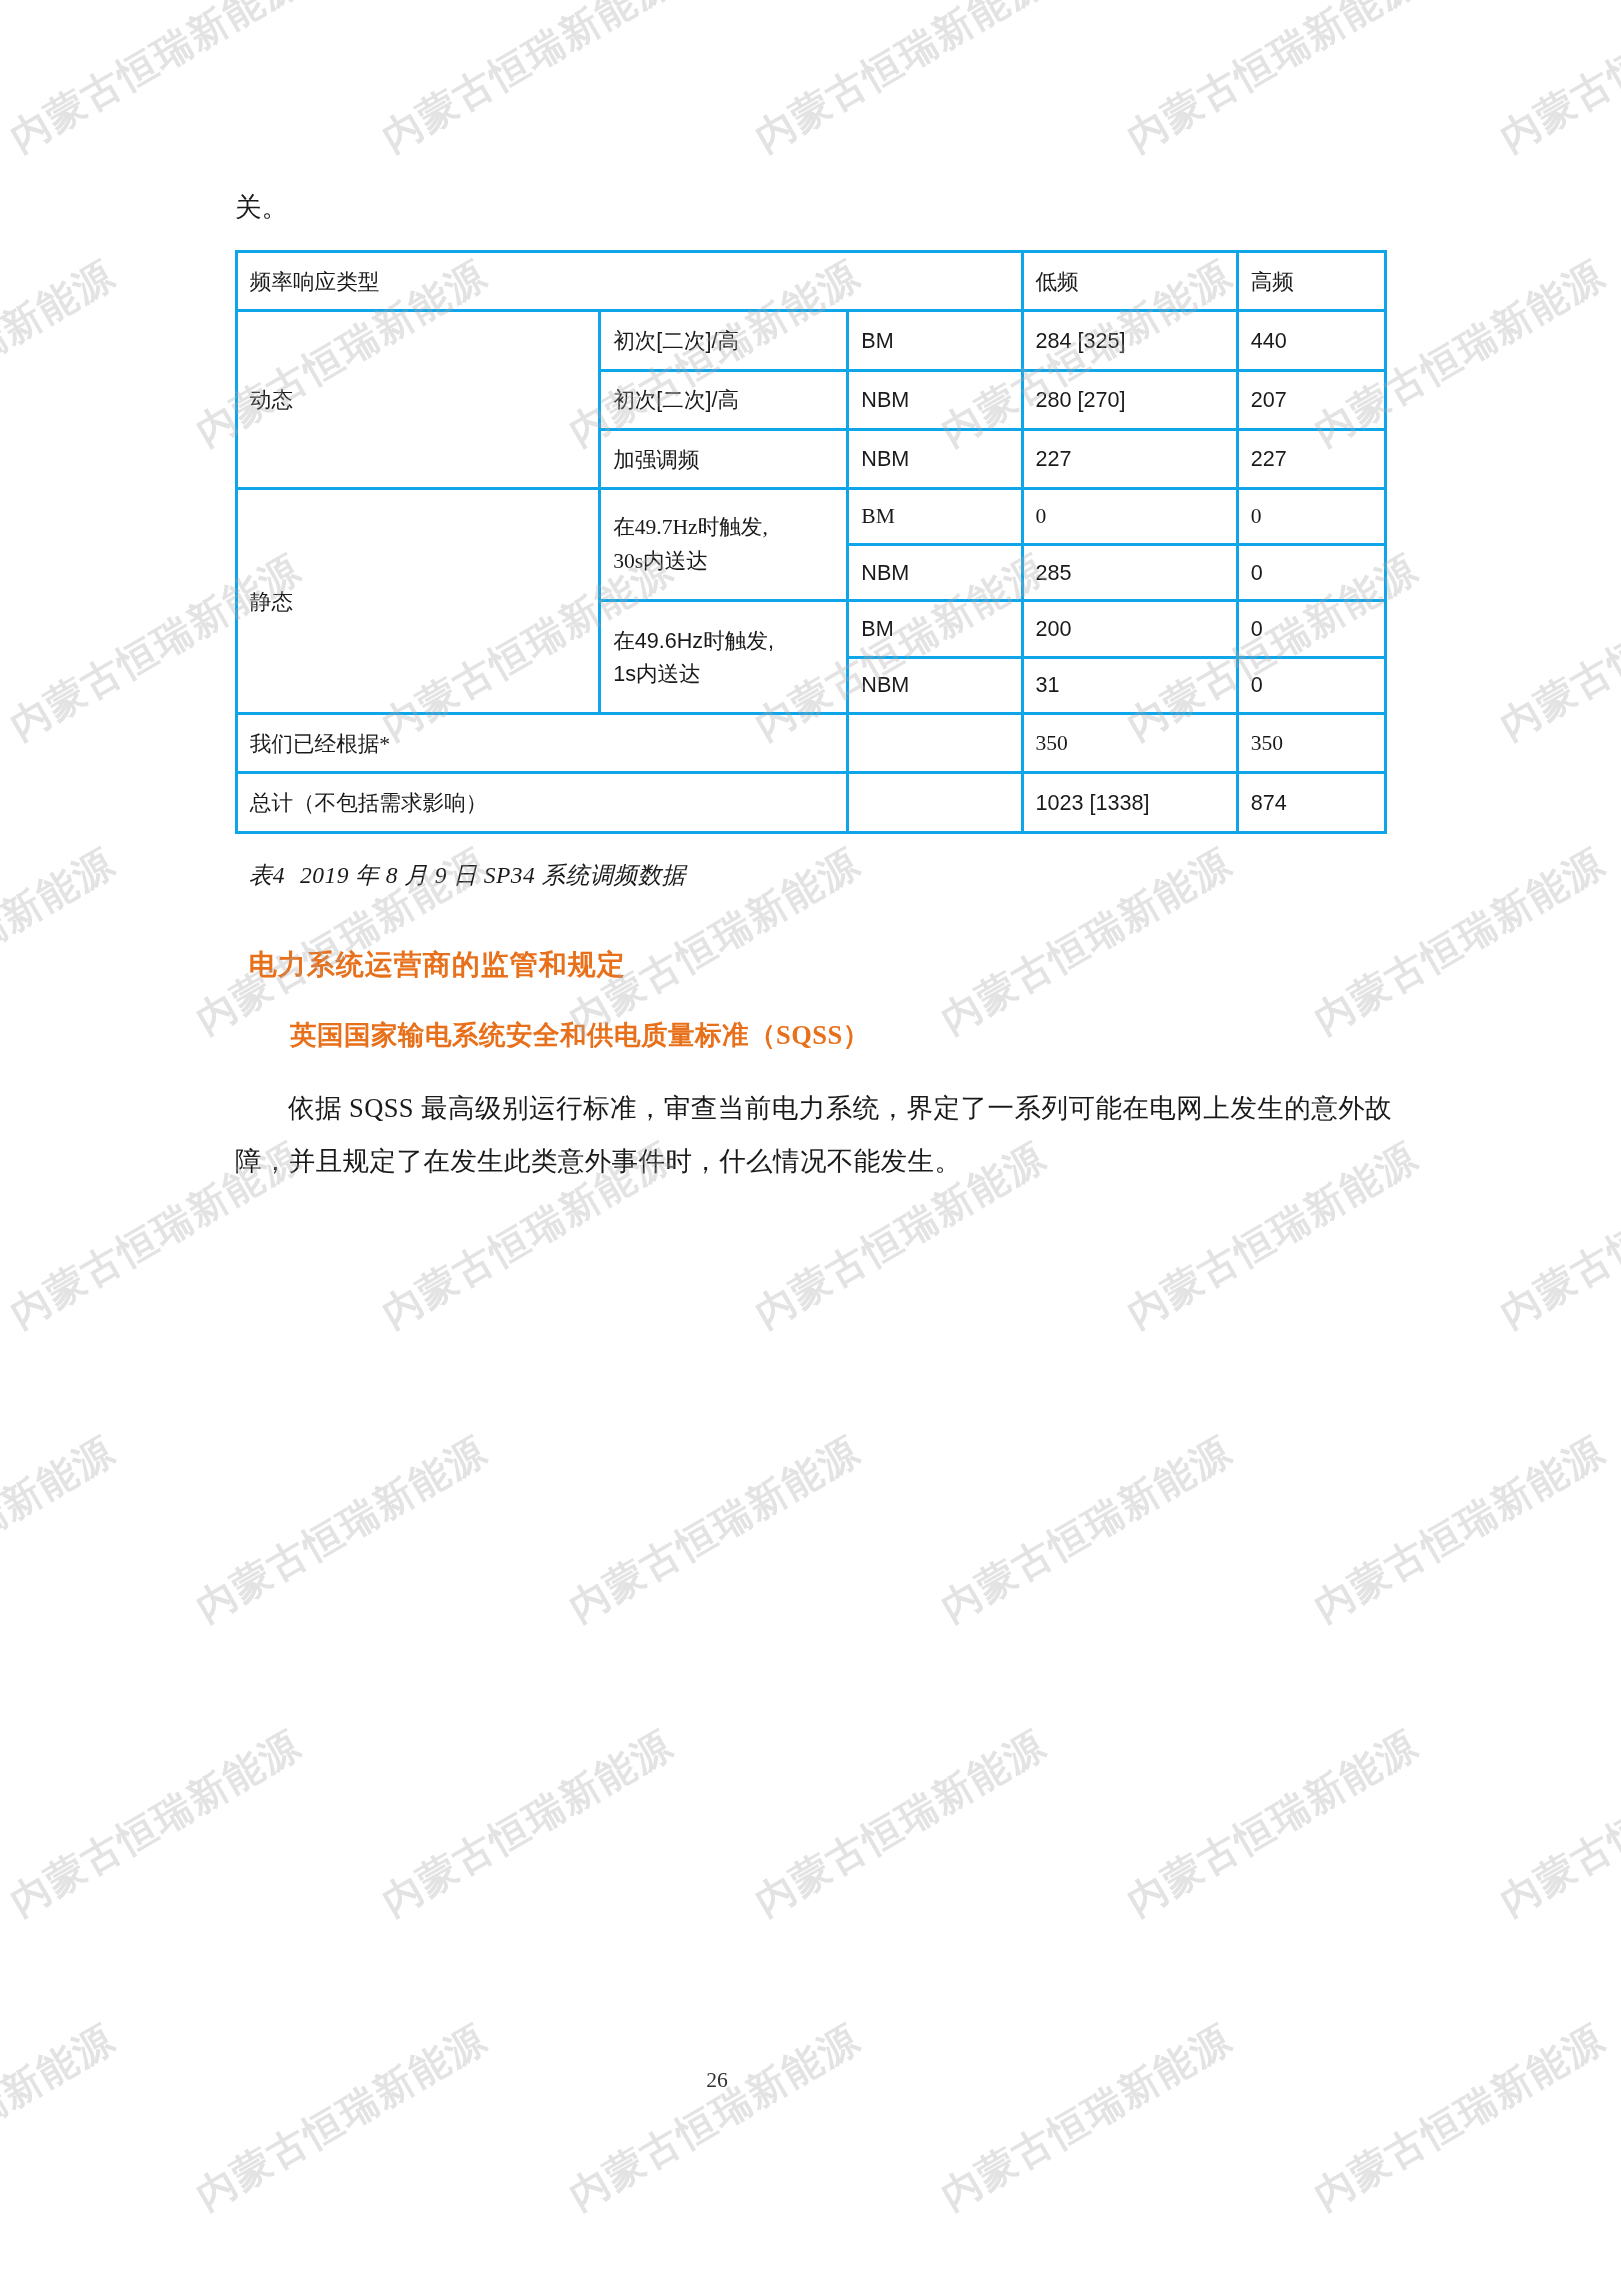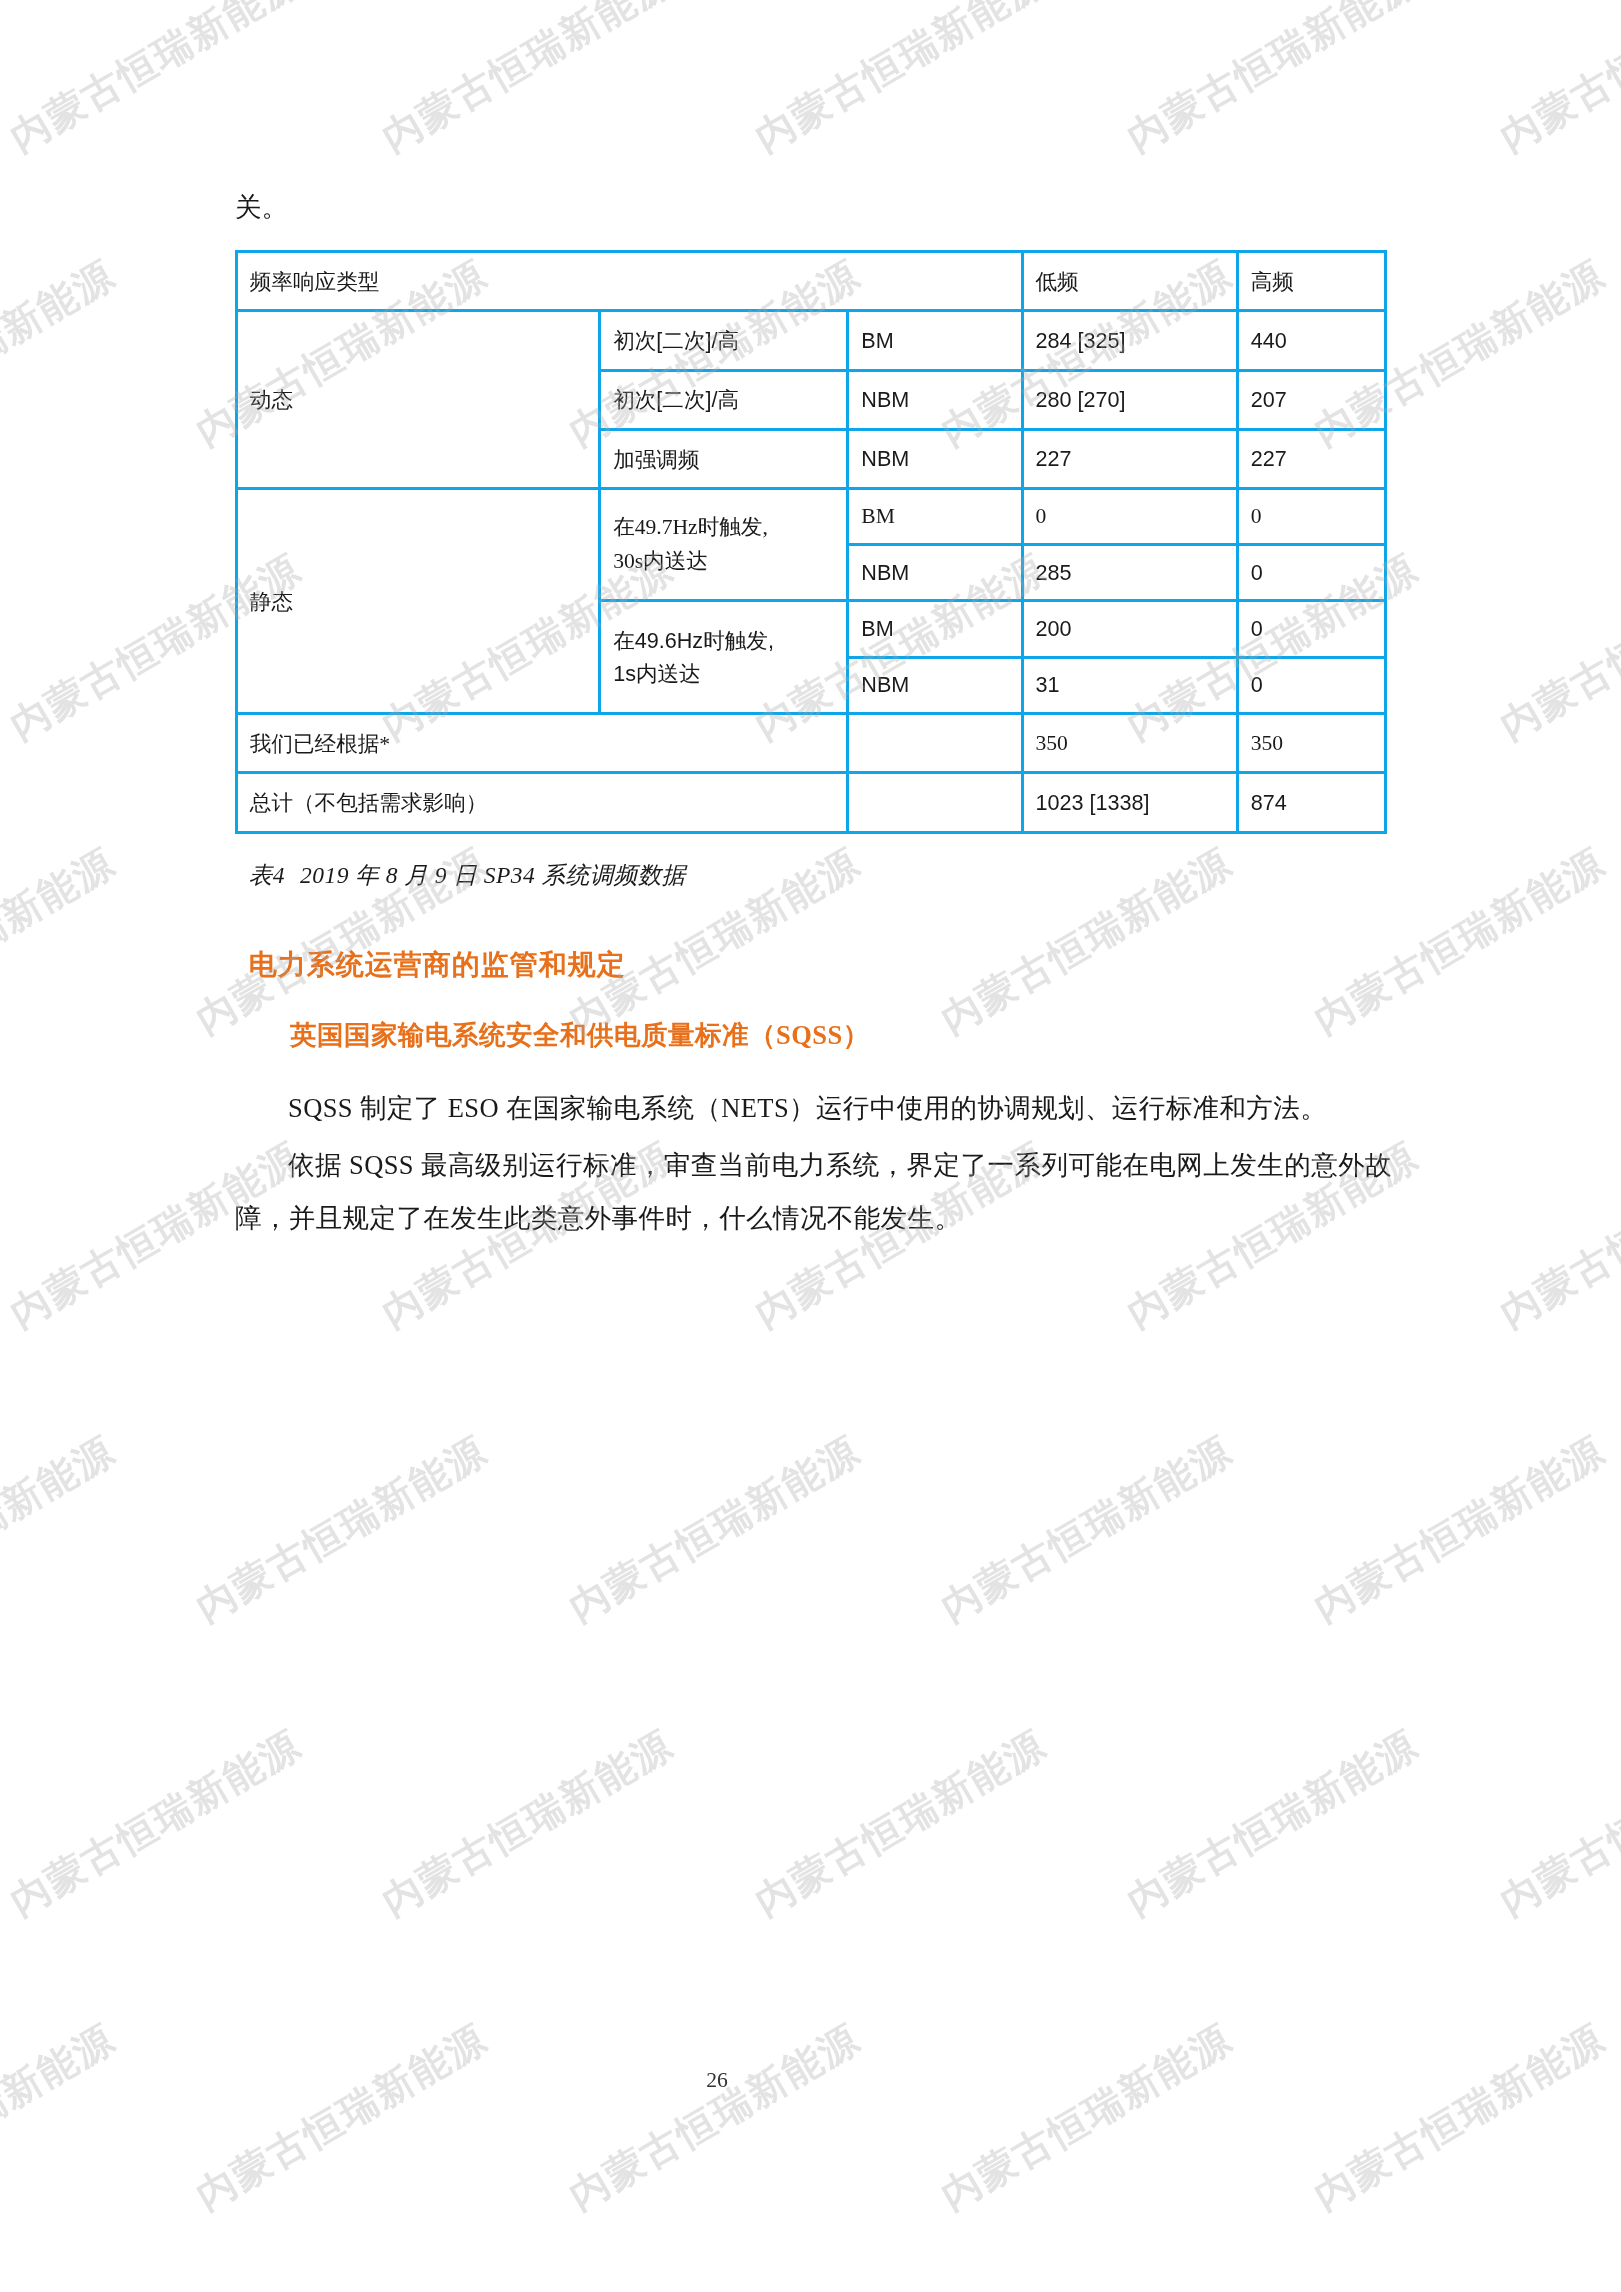--- a/index.html
+++ b/index.html
@@ -208,21 +208,20 @@
     </table>
 
     <div class="table-caption">
       <span class="cap-num">表4</span><span>2019 年 8 月 9 日 SP34 系统调频数据</span>
     </div>
 
     <h2 class="section-heading">电力系统运营商的监管和规定</h2>
 
     <h3 class="sub-heading">英国国家输电系统安全和供电质量标准（SQSS）</h3>
 
-    <p class="body-text">SQSS 制定了 ESO 在国家输电系统（NETS）运行中使用的协调规划、运行标准和方法。</p>
     <p class="body-text">依据 SQSS 最高级别运行标准，审查当前电力系统，界定了一系列可能在电网上发生的意外故障，并且规定了在发生此类意外事件时，什么情况不能发生。</p>
 
   </div>
 
   <div class="page-number">26</div>
 
   <div class="watermark-layer" id="watermark-layer">
       <div class="wm" style="left: 0px; top: 118px;">内蒙古恒瑞新能源</div>
       <div class="wm" style="left: 372px; top: 118px;">内蒙古恒瑞新能源</div>
       <div class="wm" style="left: 745px; top: 118px;">内蒙古恒瑞新能源</div>

